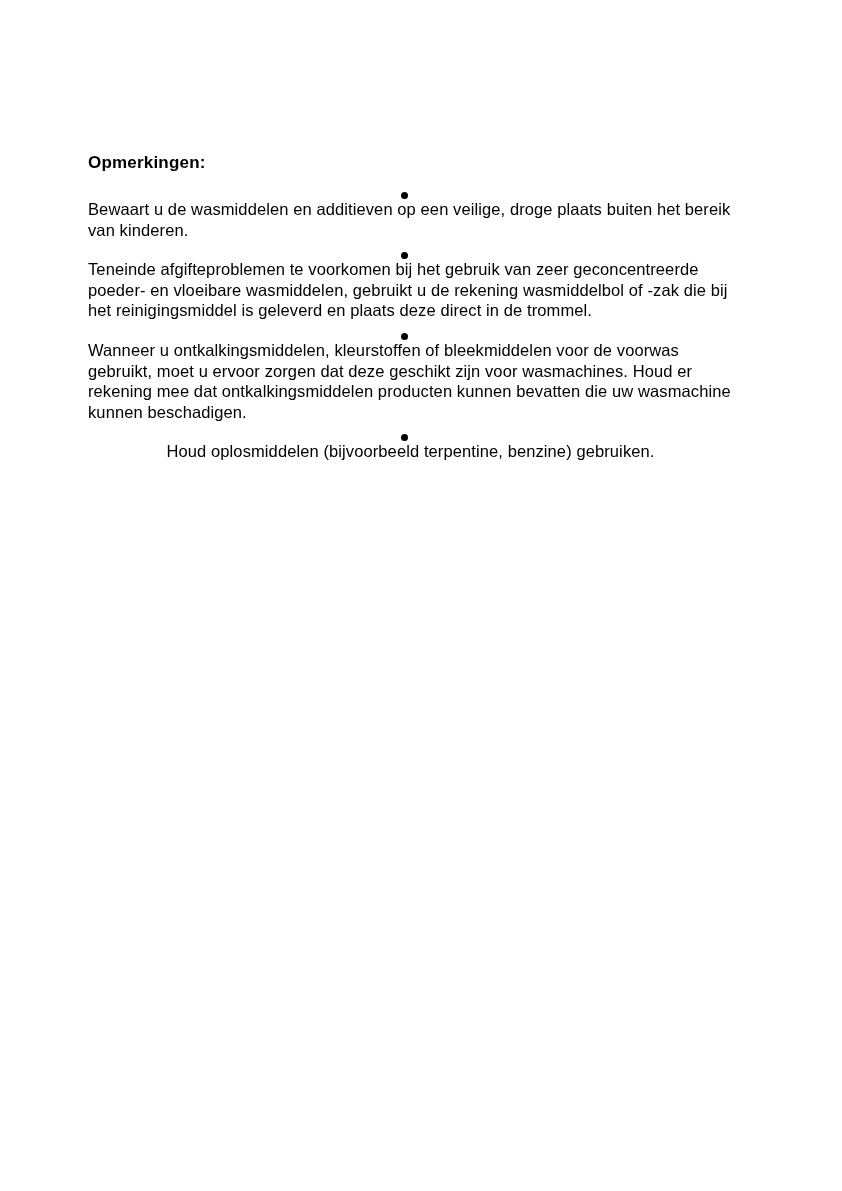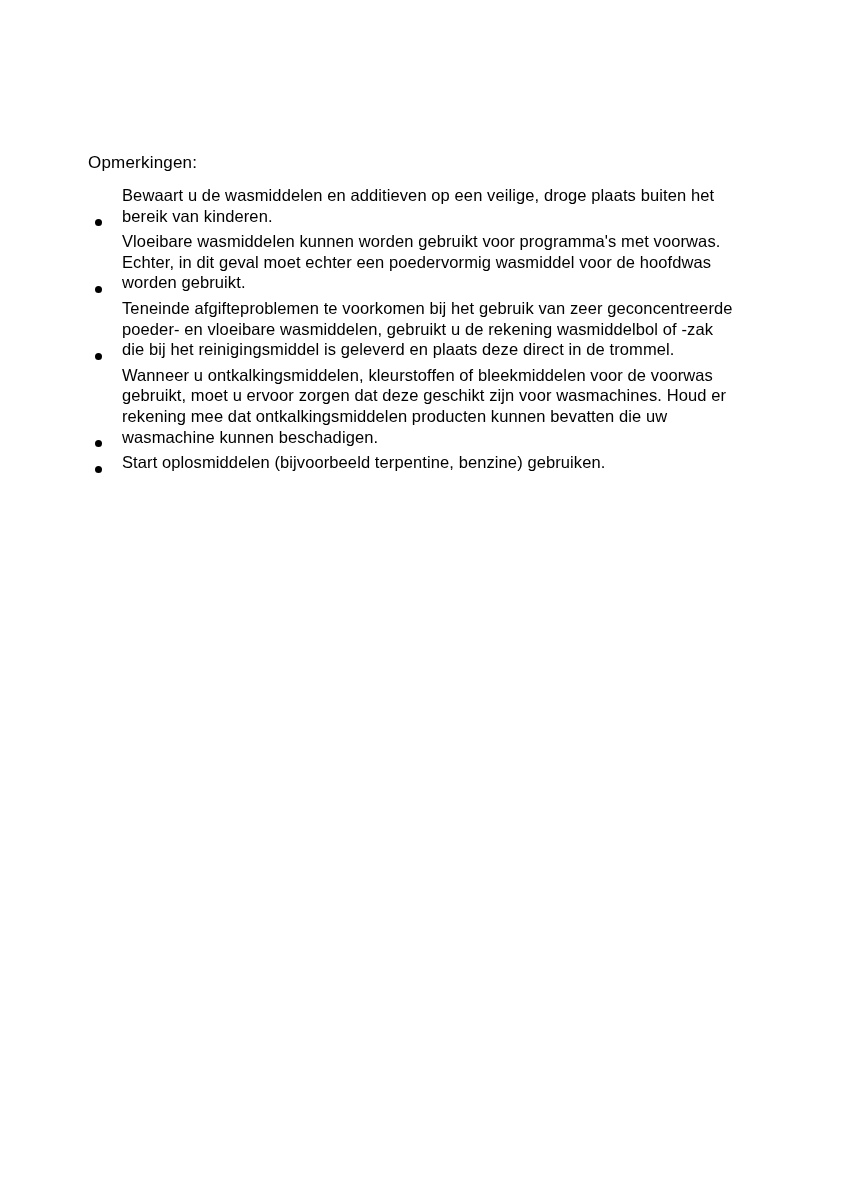--- a/index.html
+++ b/index.html
@@ -17,33 +17,34 @@
     overflow: hidden;
   }
   .content {
     position: absolute;
     left: 88px;
     top: 153px;
     width: 645px;
   }
   .heading {
     font-size: 17px;
-    font-weight: normal;
+    font-weight: bold;
     margin: 0 0 12px 0;
     letter-spacing: 0.2px;
   }
   ul.notes {
     list-style: none;
     margin: 0;
     padding: 0;
   }
   ul.notes li {
     display: flex;
-    align-items: flex-end;
+    align-items: center;
     margin-bottom: 5px;
+    flex-direction: column;
   }
   .bullet {
     flex: 0 0 auto;
     width: 7px;
     height: 7px;
     border-radius: 50%;
     background: #000000;
     margin: 7px 20px 0 7px;
   }
   .note-text {
@@ -68,29 +69,25 @@
 <div class="page">
   <div class="content">
     <p class="heading">Opmerkingen:</p>
     <ul class="notes">
       <li>
         <span class="bullet"></span>
         <span class="note-text">Bewaart u de wasmiddelen en additieven op een veilige, droge plaats buiten het bereik van kinderen.</span>
       </li>
       <li>
         <span class="bullet"></span>
-        <span class="note-text">Vloeibare wasmiddelen kunnen worden gebruikt voor programma's met voorwas. Echter, in dit geval moet echter een poedervormig wasmiddel voor de hoofdwas worden gebruikt.</span>
-      </li>
-      <li>
-        <span class="bullet"></span>
         <span class="note-text">Teneinde afgifteproblemen te voorkomen bij het gebruik van zeer geconcentreerde poeder- en vloeibare wasmiddelen, gebruikt u de rekening wasmiddelbol of -zak die bij het reinigingsmiddel is geleverd en plaats deze direct in de trommel.</span>
       </li>
       <li>
         <span class="bullet"></span>
         <span class="note-text">Wanneer u ontkalkingsmiddelen, kleurstoffen of bleekmiddelen voor de voorwas gebruikt, moet u ervoor zorgen dat deze geschikt zijn voor wasmachines. Houd er rekening mee dat ontkalkingsmiddelen producten kunnen bevatten die uw wasmachine kunnen beschadigen.</span>
       </li>
       <li>
         <span class="bullet"></span>
-        <span class="note-text">Start oplosmiddelen (bijvoorbeeld terpentine, benzine) gebruiken.</span>
+        <span class="note-text">Houd oplosmiddelen (bijvoorbeeld terpentine, benzine) gebruiken.</span>
       </li>
     </ul>
   </div>
 </div>
 
 </body></html>

